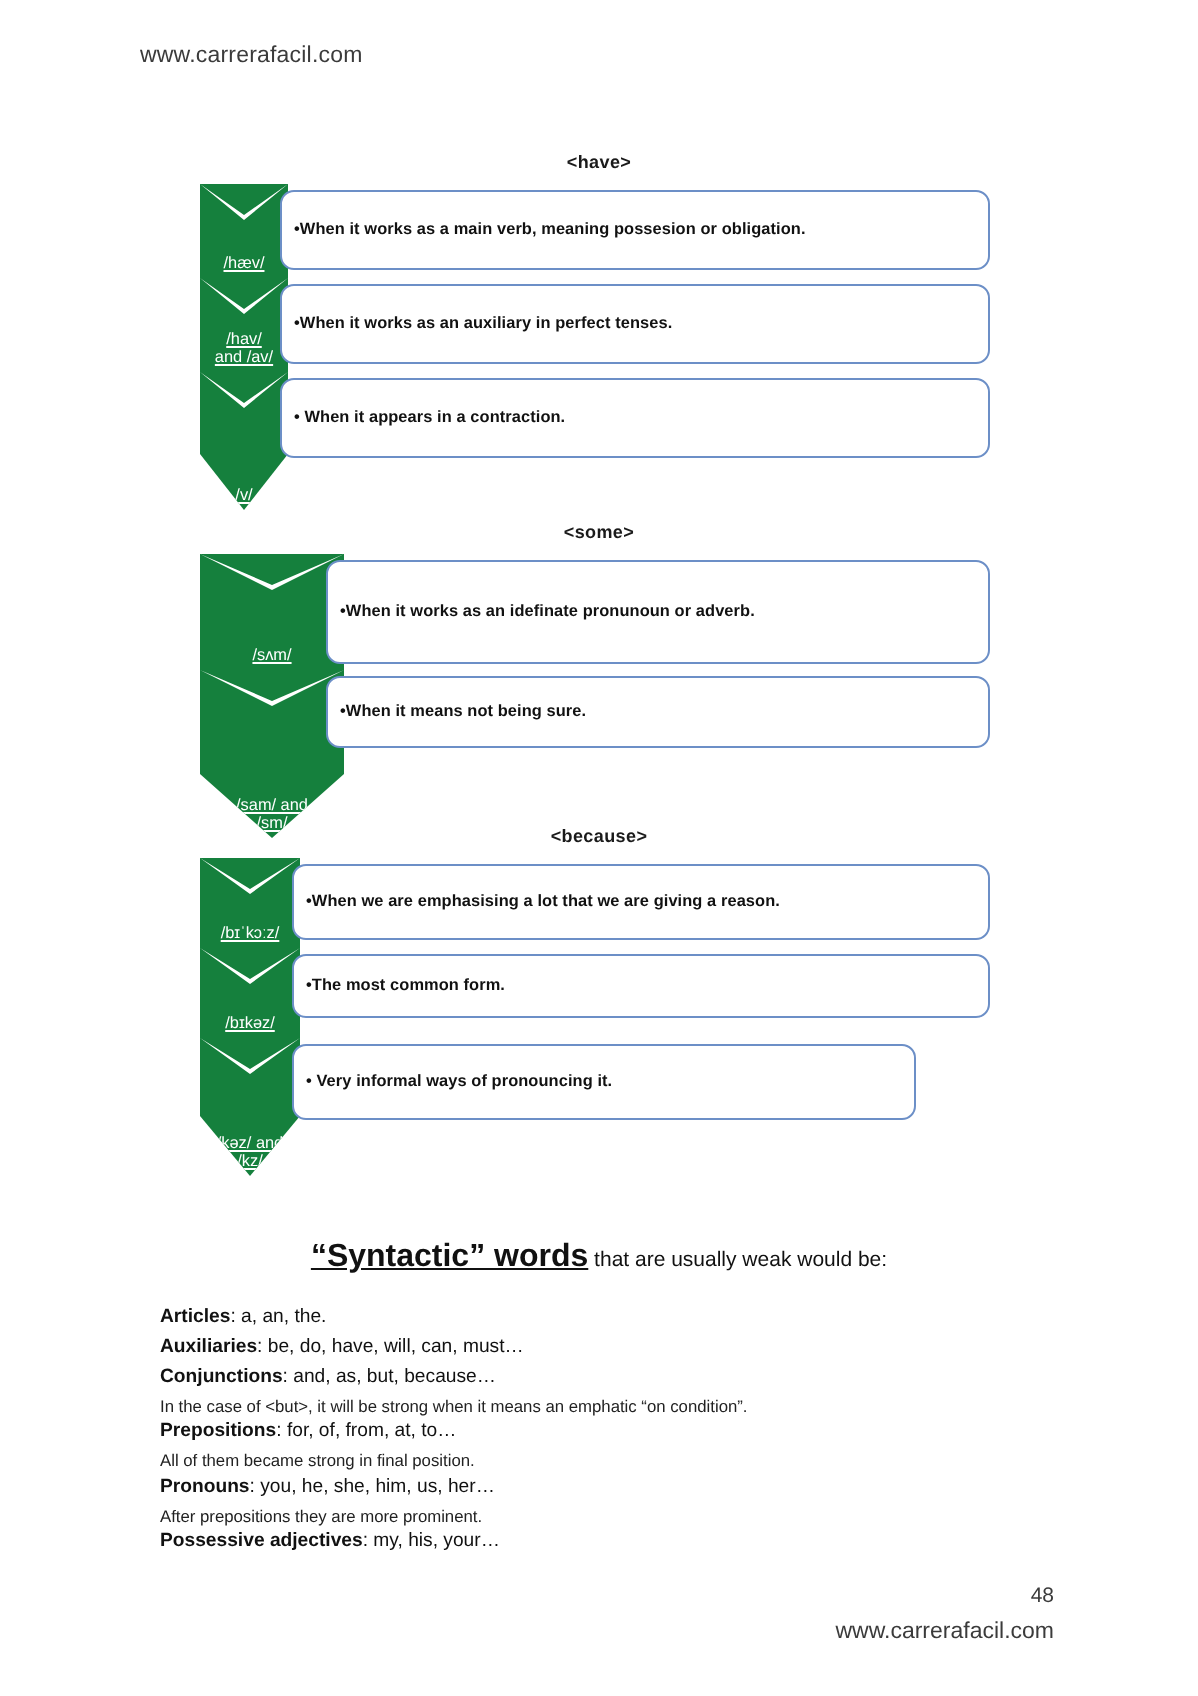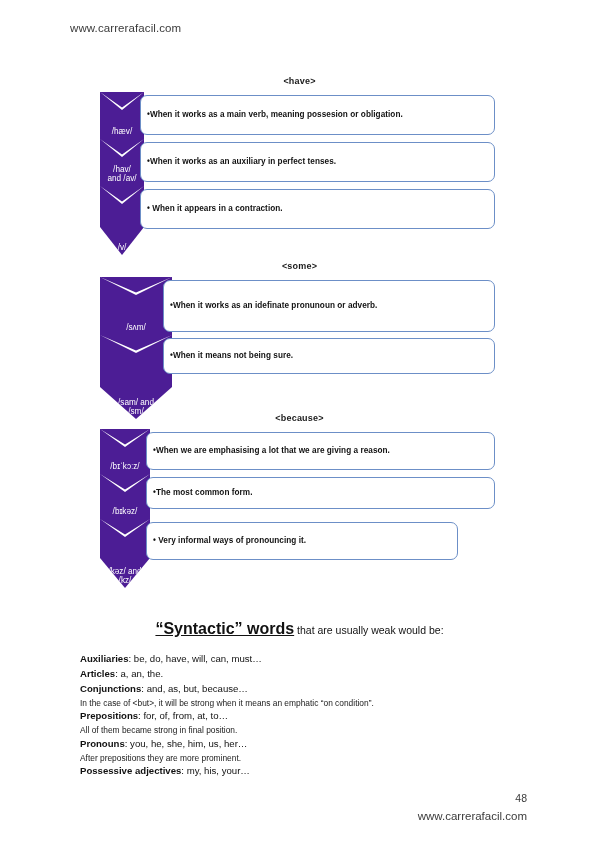--- a/index.html
+++ b/index.html
@@ -57,25 +57,26 @@
   
   .chev {
     position: absolute;
     left: 0;
     top: 0;
     color: #ffffff;
     display: flex;
     align-items: flex-end;
     justify-content: center;
     box-sizing: border-box;
-    background: #4c1d95;
+    background: #15803d;
     z-index: 2;
     text-align: center;
     line-height: 1.12;
     font-size: 8.2px;
+    text-decoration: underline;
   }
   .chev span { display: block; padding-bottom: 3px; position: relative; z-index: 3; }
 
   
   .chev::before {
     content: "";
     position: absolute;
     left: 0; top: 0;
     width: 100%;
     height: 18px;
@@ -207,22 +208,22 @@
           </div>
         </div>
       </div>
     </div>
 
   <div class="syntactic-heading">
     <b>“Syntactic” words</b><span> that are usually weak would be:</span>
   </div>
 
   <div class="word-list" id="word-list-host">
+      <div class="wl-main"><b>Articles</b><span>: a, an, the.</span></div>
       <div class="wl-main"><b>Auxiliaries</b><span>: be, do, have, will, can, must…</span></div>
-      <div class="wl-main"><b>Articles</b><span>: a, an, the.</span></div>
       <div class="wl-main"><b>Conjunctions</b><span>: and, as, but, because…</span></div>
       <div class="wl-note">In the case of &lt;but&gt;, it will be strong when it means an emphatic “on condition”.</div>
       <div class="wl-main"><b>Prepositions</b><span>: for, of, from, at, to…</span></div>
       <div class="wl-note">All of them became strong in final position.</div>
       <div class="wl-main"><b>Pronouns</b><span>: you, he, she, him, us, her…</span></div>
       <div class="wl-note">After prepositions they are more prominent.</div>
       <div class="wl-main"><b>Possessive adjectives</b><span>: my, his, your…</span></div>
     </div>
 
   <div class="footer-page-num">48</div>

